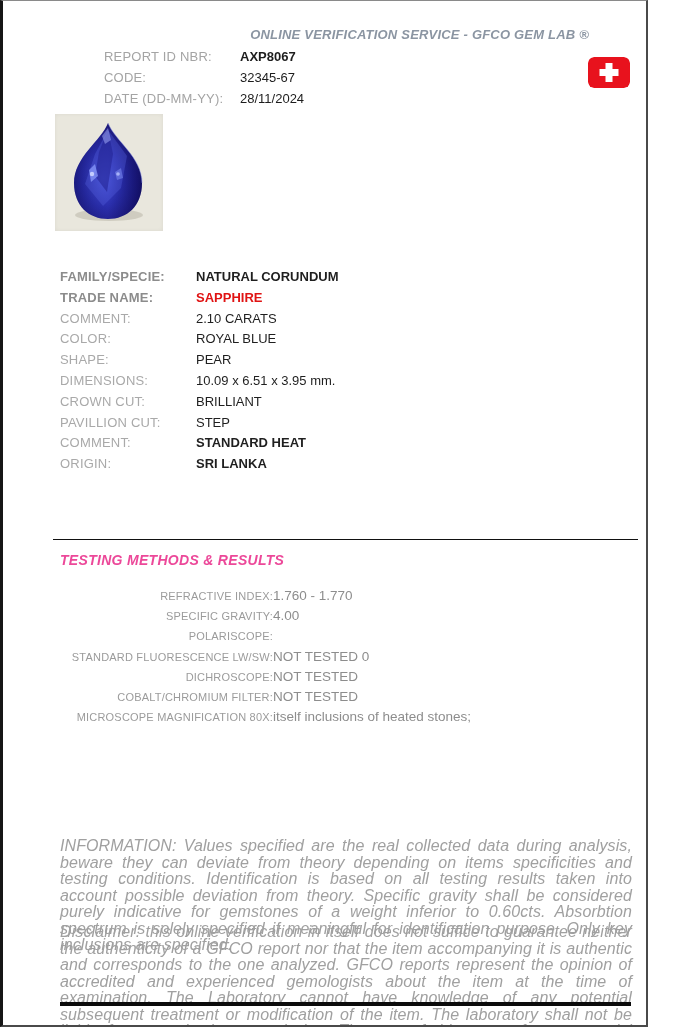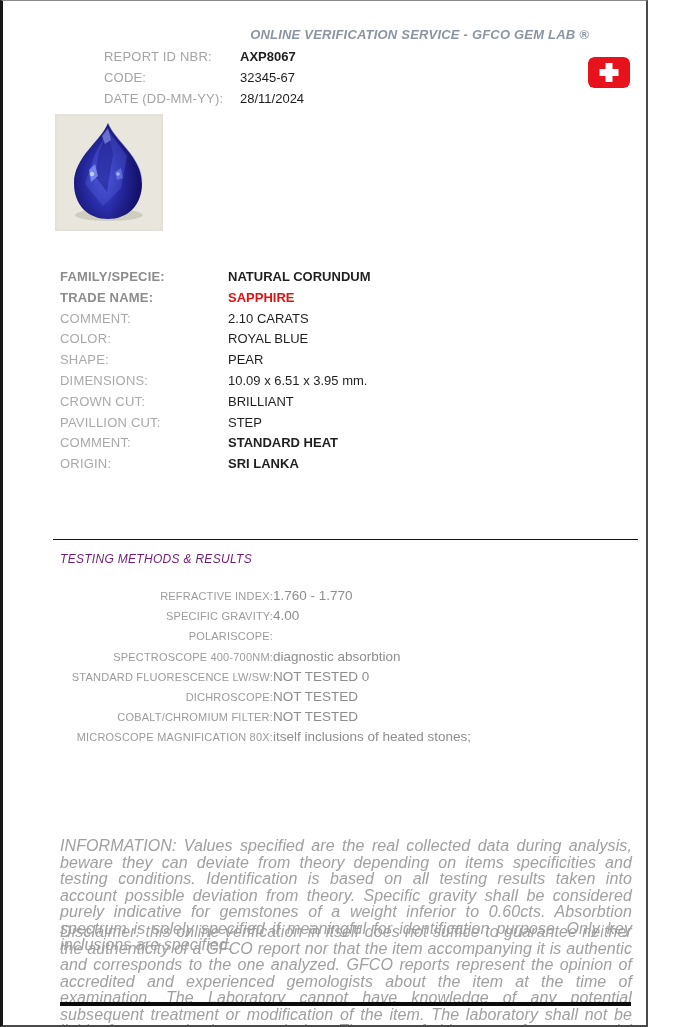--- a/index.html
+++ b/index.html
@@ -72,21 +72,20 @@
   .props {
     position: absolute;
     left: 57px;
     top: 266px;
   }
   .prop-row {
     display: grid;
     grid-template-columns: 136px auto;
     line-height: 20.8px;
     font-size: 13px;
-    gap: 32px;
   }
   .prop-row .lbl { color: #a9a9a9; letter-spacing: 0.2px; }
   .prop-row .lbl.l-bold { color: #8c8c8c; font-weight: bold; }
   .prop-row .val { color: #1f1f1f; font-size: 13px; white-space: nowrap; }
   .prop-row .val.v-bold { font-weight: bold; }
   .prop-row .val.v-red { font-weight: bold; color: #e01313; }
 
   
   .rule-thin {
     position: absolute;
@@ -103,24 +102,24 @@
     width: 571px;
     height: 4px;
     background: #0b0b0b;
   }
 
   
   .testing-heading {
     position: absolute;
     left: 57px;
     top: 551px;
-    font-size: 12px;
-    font-weight: normal;
+    font-size: 14px;
+    font-weight: bold;
     font-style: italic;
-    color: #701a75;
+    color: #ec4899;
     letter-spacing: 0.3px;
   }
   .testing {
     position: absolute;
     left: 57px;
     top: 585px;
   }
   .test-row {
     display: grid;
     grid-template-columns: 213px auto;
@@ -269,24 +268,20 @@
       <span class="val">1.760 - 1.770</span>
     </div>
     <div class="test-row">
       <span class="lbl">SPECIFIC GRAVITY:</span>
       <span class="val">4.00</span>
     </div>
     <div class="test-row">
       <span class="lbl">POLARISCOPE:</span>
     </div>
     <div class="test-row">
-      <span class="lbl">SPECTROSCOPE 400-700NM:</span>
-      <span class="val">diagnostic absorbtion</span>
-    </div>
-    <div class="test-row">
       <span class="lbl">STANDARD FLUORESCENCE LW/SW:</span>
       <span class="val">NOT TESTED 0</span>
     </div>
     <div class="test-row">
       <span class="lbl">DICHROSCOPE:</span>
       <span class="val">NOT TESTED</span>
     </div>
     <div class="test-row">
       <span class="lbl">COBALT/CHROMIUM FILTER:</span>
       <span class="val">NOT TESTED</span>

